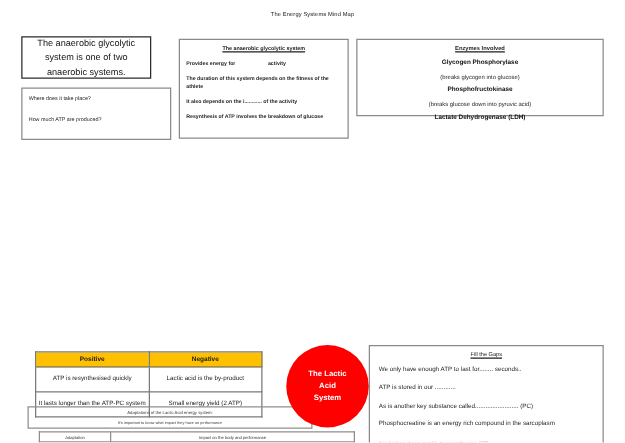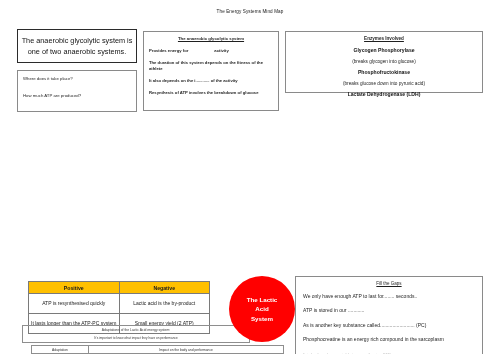--- a/index.html
+++ b/index.html
@@ -42,21 +42,21 @@
     background: #ffffff;
   }
   .box-thin {
     border: 0.6px solid #8a8a8a;
   }
 
   
   #statement-box {
     left: 17px;
     top: 29px;
-    width: 120px;
+    width: 104px;
     height: 34px;
     border: 1.1px solid #2b2b2b;
     display: flex;
     align-items: center;
     justify-content: center;
   }
   .statement-text {
     font-size: 7.3px;
     line-height: 11.5px;
     text-align: center;

